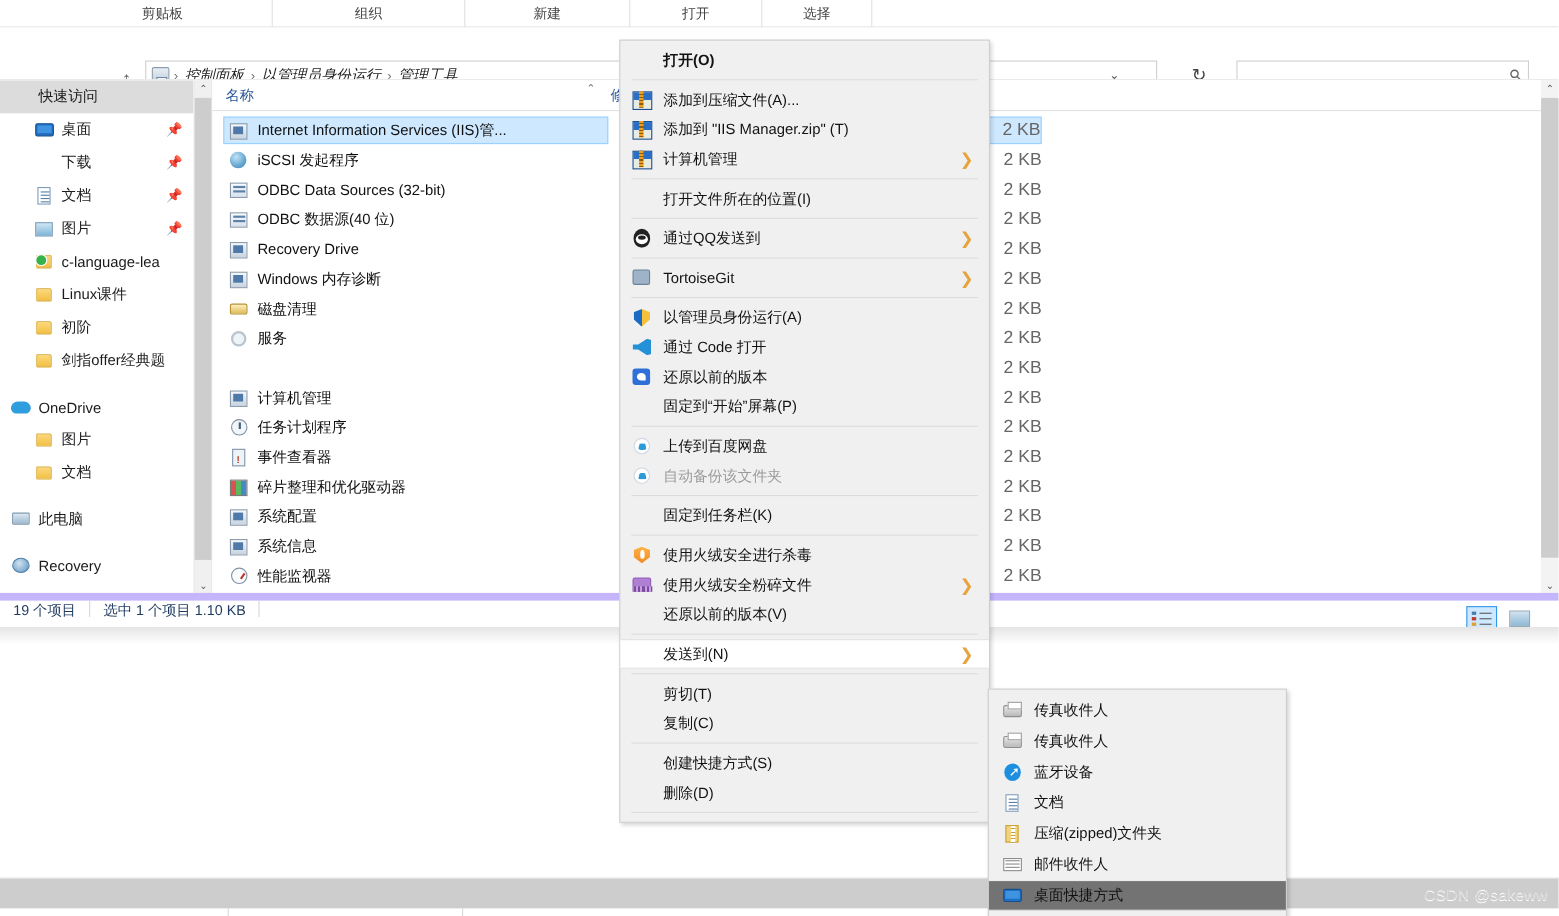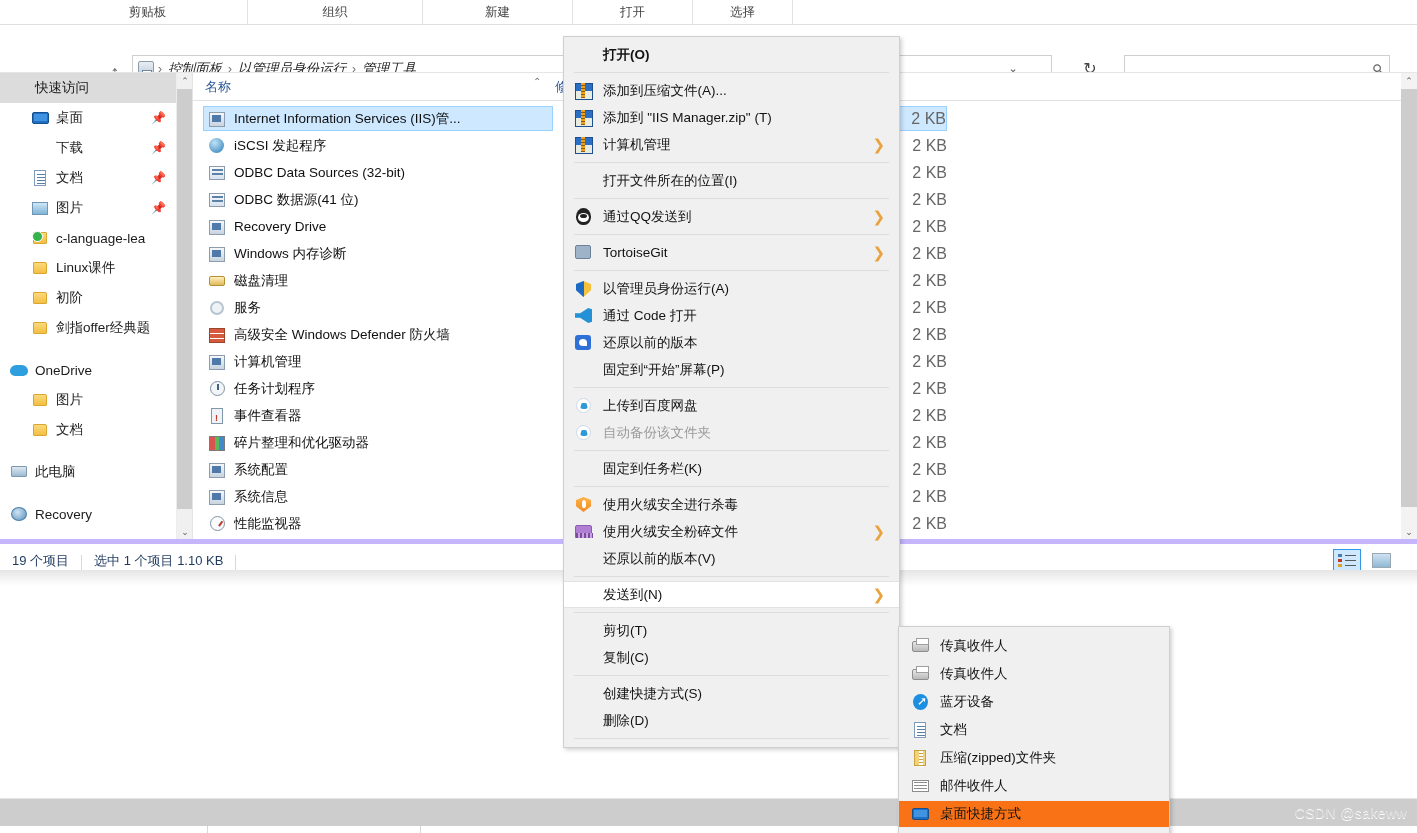--- a/index.html
+++ b/index.html
@@ -165,22 +165,22 @@
     display:flex; align-items:center; justify-content:center; color:#5a5a5a; font-size:9px;
   }
   #file-scroll .sb-up { top:0; } #file-scroll .sb-dn { bottom:0; }
   #file-scroll .sb-thumb {
     position:absolute; left:0; top:16px; width:16px; height:418px; background:#cdcdcd;
   }
 
   
   #statusbar {
     position:absolute; left:0; top:539px; width:1417px; height:31px;
-    background:#fff; border-top:5px solid #c4b5fd;
-    display:flex; align-items:flex-end; padding-left:12px;
+    background:#fff; border-top:7px solid #c4b5fd;
+    display:flex; align-items:flex-start; padding-left:12px;
   }
   .st-txt { font-size:13px; color:#1e3a5f; white-space:nowrap; }
   .st-div { width:1px; height:15px; background:#d8d8d8; margin:0 12px; }
   #viewbtns { position:absolute; right:22px; top:5px; display:flex; gap:6px; }
   .vbtn {
     width:28px; height:22px; border:1px solid transparent;
     display:flex; align-items:center; justify-content:center;
   }
   .vbtn.active { background:#cde8ff; border:1px solid #3399e6; }
 
@@ -232,21 +232,21 @@
 
   
   #submenu {
     position:absolute; left:898px; top:626px; width:272px;
     background:#f0f0f0; border:1px solid #cfcfcf;
     box-shadow:2px 2px 4px rgba(0,0,0,0.18);
     padding-top:5px; padding-bottom:5px;
   }
   #submenu .mi { height:28px; padding-left:12px; }
   #submenu .mi-ico { width:18px; height:18px; margin-right:11px; }
-  #submenu .mi.hl { background:#f97316; border-top:1px solid #ececec; border-bottom:1px solid #ececec; }
+  #submenu .mi.hl { background:#737373; border-top:1px solid #ececec; border-bottom:1px solid #ececec; }
   .ico-zip::before {
     content:''; position:absolute; left:1px; top:2px; width:16px; height:15px;
     background:linear-gradient(#2a6fc4 0 45%, #e8ebe0 45% 100%);
     border:1px solid #1d4f8f;
   }
   .ico-zip::after {
     content:''; position:absolute; left:7px; top:2px; width:4px; height:15px;
     background:repeating-linear-gradient(#f0a020 0 2px, #8a5c10 2px 3px);
   }
   .ico-shield {
@@ -674,21 +674,21 @@
                 <span class="f-name">ODBC Data Sources (32-bit)</span>
               </div>
               <div class="datecell">20</div>
               <div class="sizecell">2 KB</div>
             </div>
             <div class="row" style="top: 113px;">
               <div class="namecell">
                 <span class="f-ico">
                   <span class="ico-dbl"></span>
                 </span>
-                <span class="f-name">ODBC 数据源(41 位)</span>
+                <span class="f-name">ODBC 数据源(40 位)</span>
               </div>
               <div class="datecell">20</div>
               <div class="sizecell">2 KB</div>
             </div>
             <div class="row" style="top: 140px;">
               <div class="namecell">
                 <span class="f-ico">
                   <span class="ico-mmc"></span>
                 </span>
                 <span class="f-name">Recovery Drive</span>
@@ -720,26 +720,20 @@
               <div class="namecell">
                 <span class="f-ico">
                   <span class="ico-gear"></span>
                 </span>
                 <span class="f-name">服务</span>
               </div>
               <div class="datecell">20</div>
               <div class="sizecell">2 KB</div>
             </div>
             <div class="row" style="top: 248px;">
-              <div class="namecell">
-                <span class="f-ico">
-                  <span class="ico-firewall"></span>
-                </span>
-                <span class="f-name">高级安全 Windows Defender 防火墙</span>
-              </div>
               <div class="datecell">20</div>
               <div class="sizecell">2 KB</div>
             </div>
             <div class="row" style="top: 275px;">
               <div class="namecell">
                 <span class="f-ico">
                   <span class="ico-mmc"></span>
                 </span>
                 <span class="f-name">计算机管理</span>
               </div>

